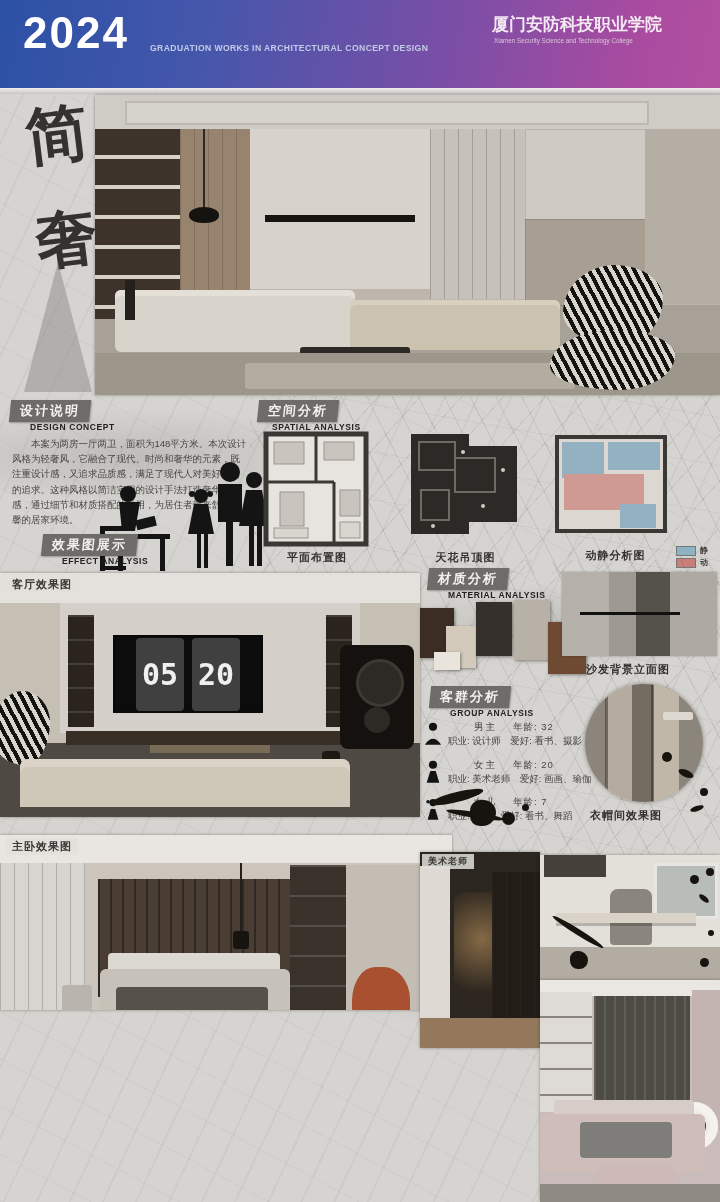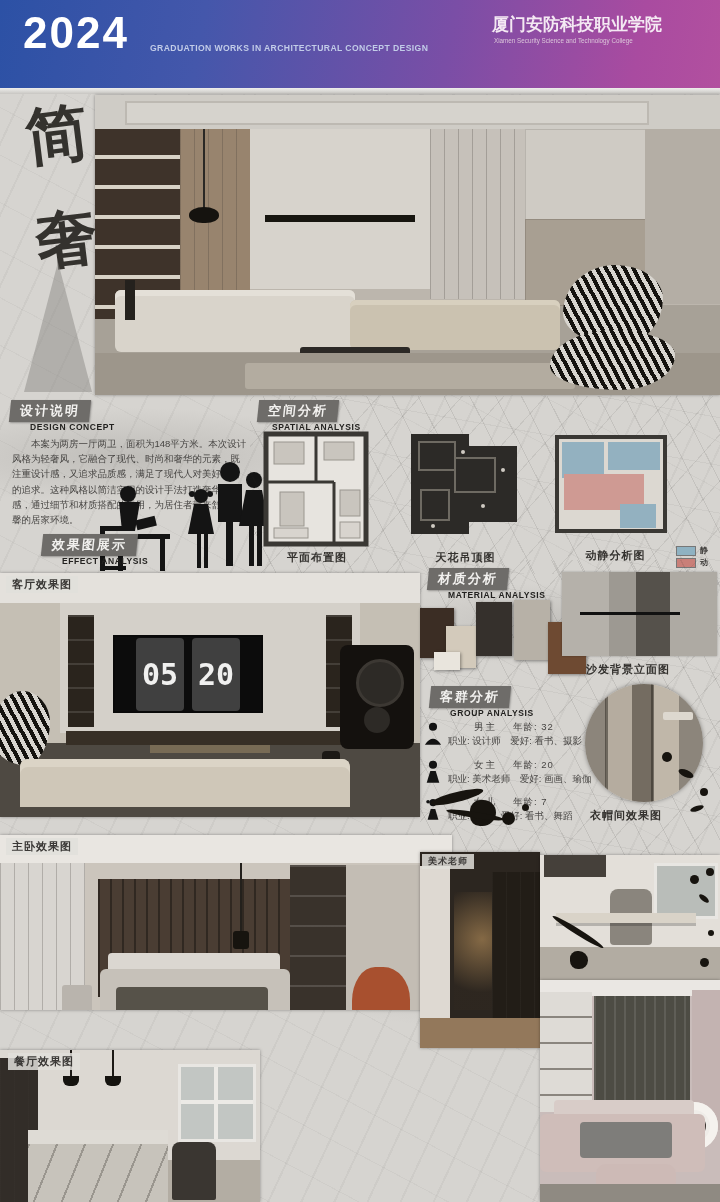--- a/index.html
+++ b/index.html
@@ -320,32 +320,20 @@
     <div class="abs" style="left:4px;top:0;width:62px;height:22px;background:#45403a;"></div>
     <div class="abs" style="left:114px;top:8px;width:58px;height:50px;background:#b9bdb9;border:3px solid #e8e6e2;"></div>
     <div class="abs" style="left:70px;top:34px;width:42px;height:56px;background:#8a857d;border-radius:8px 8px 4px 4px;"></div>
     <div class="abs" style="left:16px;top:58px;width:140px;height:10px;background:#d9d3c8;box-shadow:0 3px 0 rgba(0,0,0,.2);"></div>
     <div class="abs" style="left:0;top:92px;width:180px;height:33px;background:#b2aca2;"></div>
     <div class="blob" style="left:8px;top:74px;width:60px;height:6px;transform:rotate(32deg);"></div>
     <div class="blob" style="left:30px;top:96px;width:18px;height:18px;border-radius:44% 56% 52% 48%;"></div>
     <div class="blob" style="left:150px;top:20px;width:9px;height:9px;"></div>
   </div>
 
-  <div class="abs render" style="left:0;top:1050px;width:260px;height:152px;background:linear-gradient(#dcd8d2 0 110px,#b3ada3 110px 100%);">
-    <div class="abs chip" style="left:8px;top:3px;">餐厅效果图</div>
-    <div class="abs panel-lines" style="left:0;top:8px;width:38px;height:144px;background-color:#322d28;"></div>
-    <div class="abs" style="left:178px;top:14px;width:72px;height:72px;background:#c2c6c3;background-image:linear-gradient(90deg,transparent 0 33px,#eceae6 33px 37px,transparent 37px),linear-gradient(transparent 0 33px,#eceae6 33px 37px,transparent 37px);border:3px solid #e8e6e2;"></div>
-    <div class="abs" style="left:70px;top:0;width:2px;height:26px;background:#1c1915;"></div>
-    <div class="abs" style="left:63px;top:26px;width:16px;height:10px;background:#15130f;border-radius:0 0 6px 6px;"></div>
-    <div class="abs" style="left:112px;top:0;width:2px;height:26px;background:#1c1915;"></div>
-    <div class="abs" style="left:105px;top:26px;width:16px;height:10px;background:#15130f;border-radius:0 0 6px 6px;"></div>
-    <div class="abs" style="left:28px;top:80px;width:140px;height:14px;background:#dedbd5;"></div>
-    <div class="abs" style="left:28px;top:94px;width:140px;height:58px;background:#c7c3bb;background-image:repeating-linear-gradient(112deg,rgba(70,66,60,.35) 0 2px,transparent 2px 26px);"></div>
-    <div class="abs" style="left:172px;top:92px;width:44px;height:58px;background:#3a3631;border-radius:8px 8px 2px 2px;"></div>
-  </div>
 
 
   <div class="abs render" style="left:540px;top:980px;width:180px;height:222px;background:linear-gradient(#eae7e3 0 16px,#c9bcba 16px 100%);">
     <div class="abs" style="left:0;top:12px;width:52px;height:120px;background:#dedbd6;background-image:repeating-linear-gradient(#dedbd6 0 24px,#8a857e 24px 26px);"></div>
     <div class="abs" style="left:54px;top:16px;width:96px;height:106px;background:#4d4c44;background-image:repeating-linear-gradient(90deg,rgba(255,255,255,.10) 0 2px,transparent 2px 10px);"></div>
     <div class="abs" style="left:152px;top:10px;width:28px;height:140px;background:#c3b3b1;"></div>
     <div class="abs" style="left:130px;top:122px;width:48px;height:48px;border-radius:50%;background:#efece8;box-shadow:inset 0 0 0 8px #f5f2ee;">
       <div class="abs" style="left:12px;top:12px;width:24px;height:24px;border-radius:50%;background:#3a332e;"></div>
     </div>
     <div class="abs" style="left:14px;top:120px;width:140px;height:22px;background:#d8ccc8;border-radius:4px;"></div>

